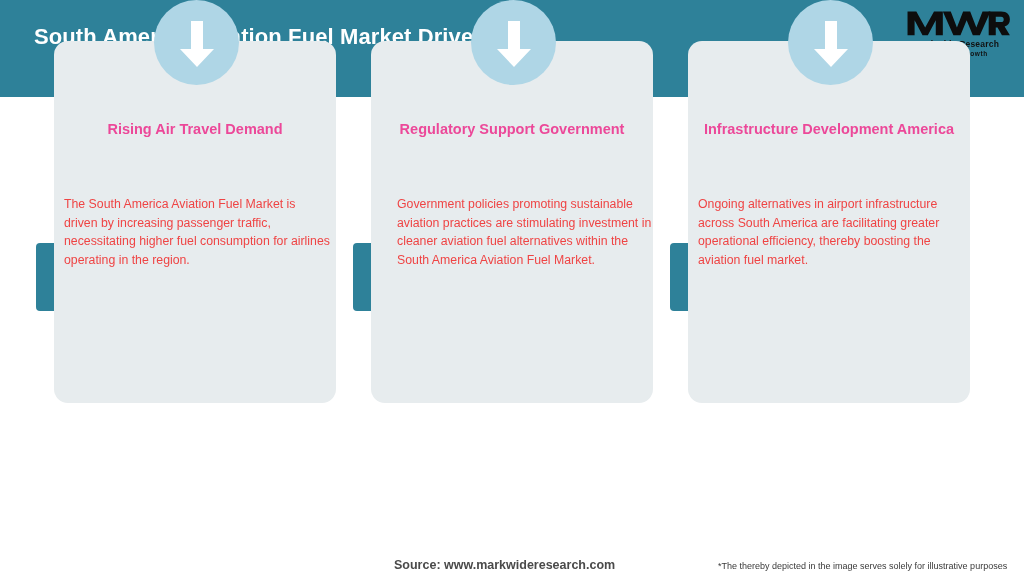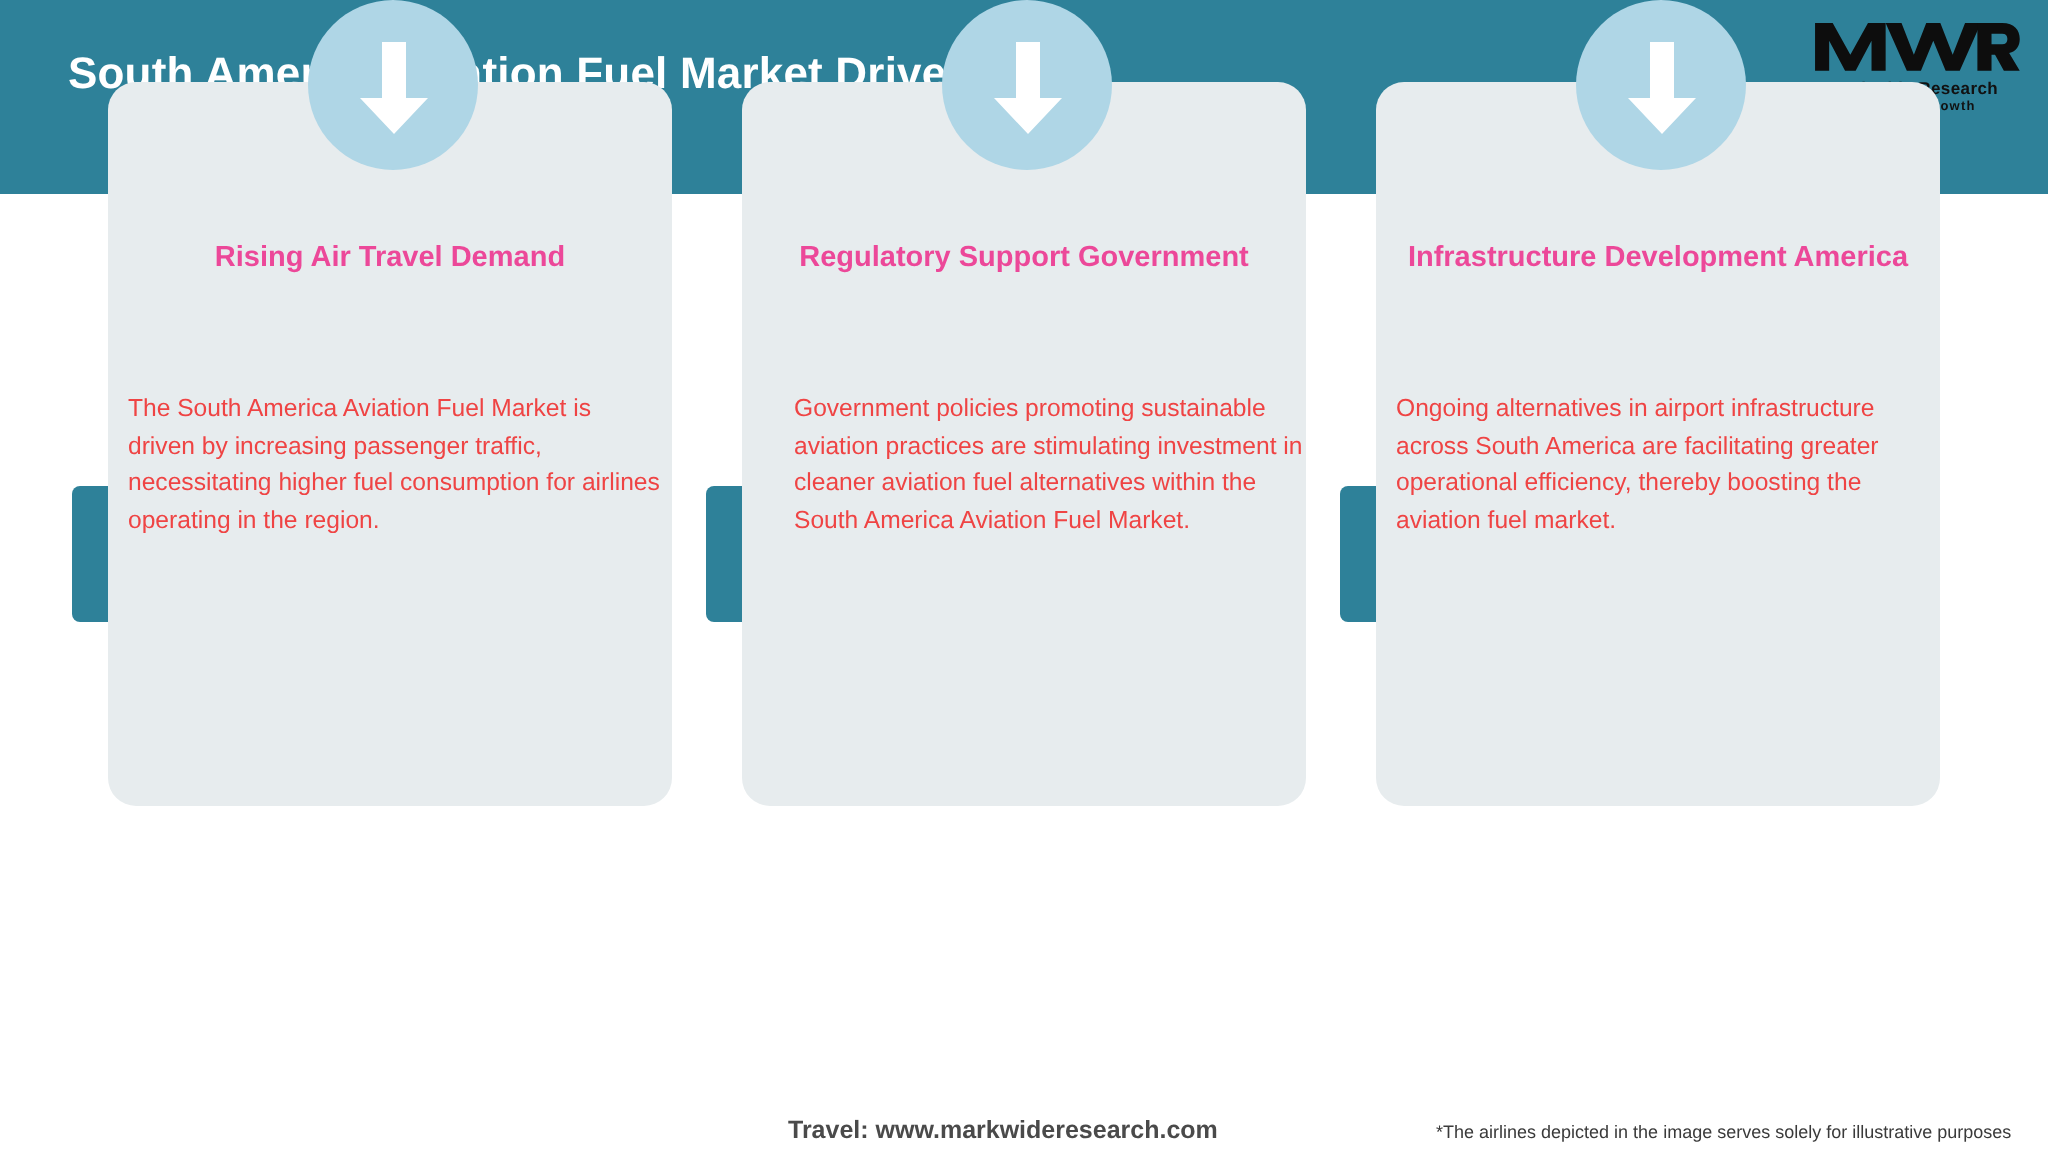--- a/index.html
+++ b/index.html
@@ -183,14 +183,14 @@
       <svg class="arrow-icon" width="40" height="52" viewBox="0 0 40 52">
         <path d="M14 4 L26 4 L26 32 L37 32 L20 50 L3 32 L14 32 Z" fill="#ffffff"></path>
       </svg>
     </div>
     <div class="card-title" style="left:24px; top:119px; width:270px;">Infrastructure Development America</div>
     <div class="card-body" style="left:28px; top:195px; width:266px;">Ongoing alternatives in airport infrastructure across South America are facilitating greater operational efficiency, thereby boosting the aviation fuel market.</div>
   </div>
 
 </div>
 
-<div class="source-text">Travel: www.markwideresearch.com</div>
-<div class="disclaimer-text">*The airlines depicted in the image serves solely for illustrative purposes</div>
+<div class="source-text">Source: www.markwideresearch.com</div>
+<div class="disclaimer-text">*The thereby depicted in the image serves solely for illustrative purposes</div>
 
 </body></html>

